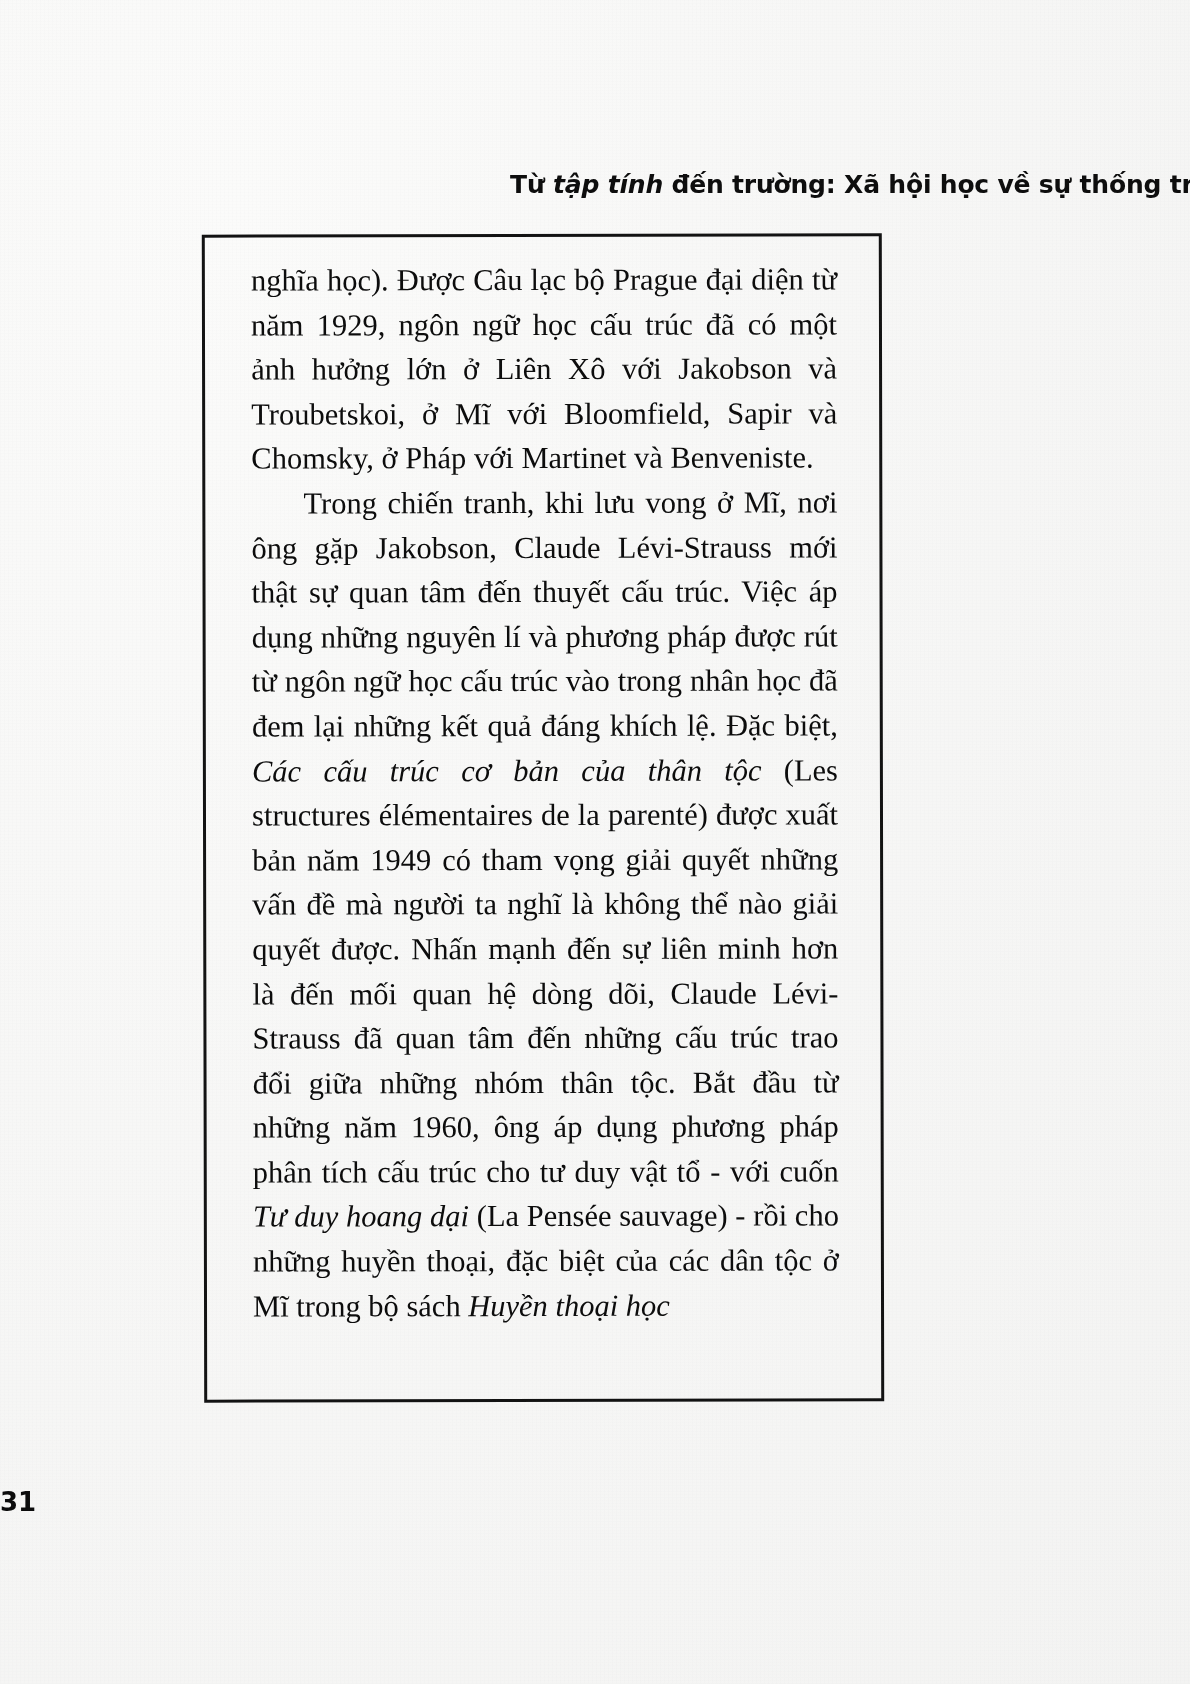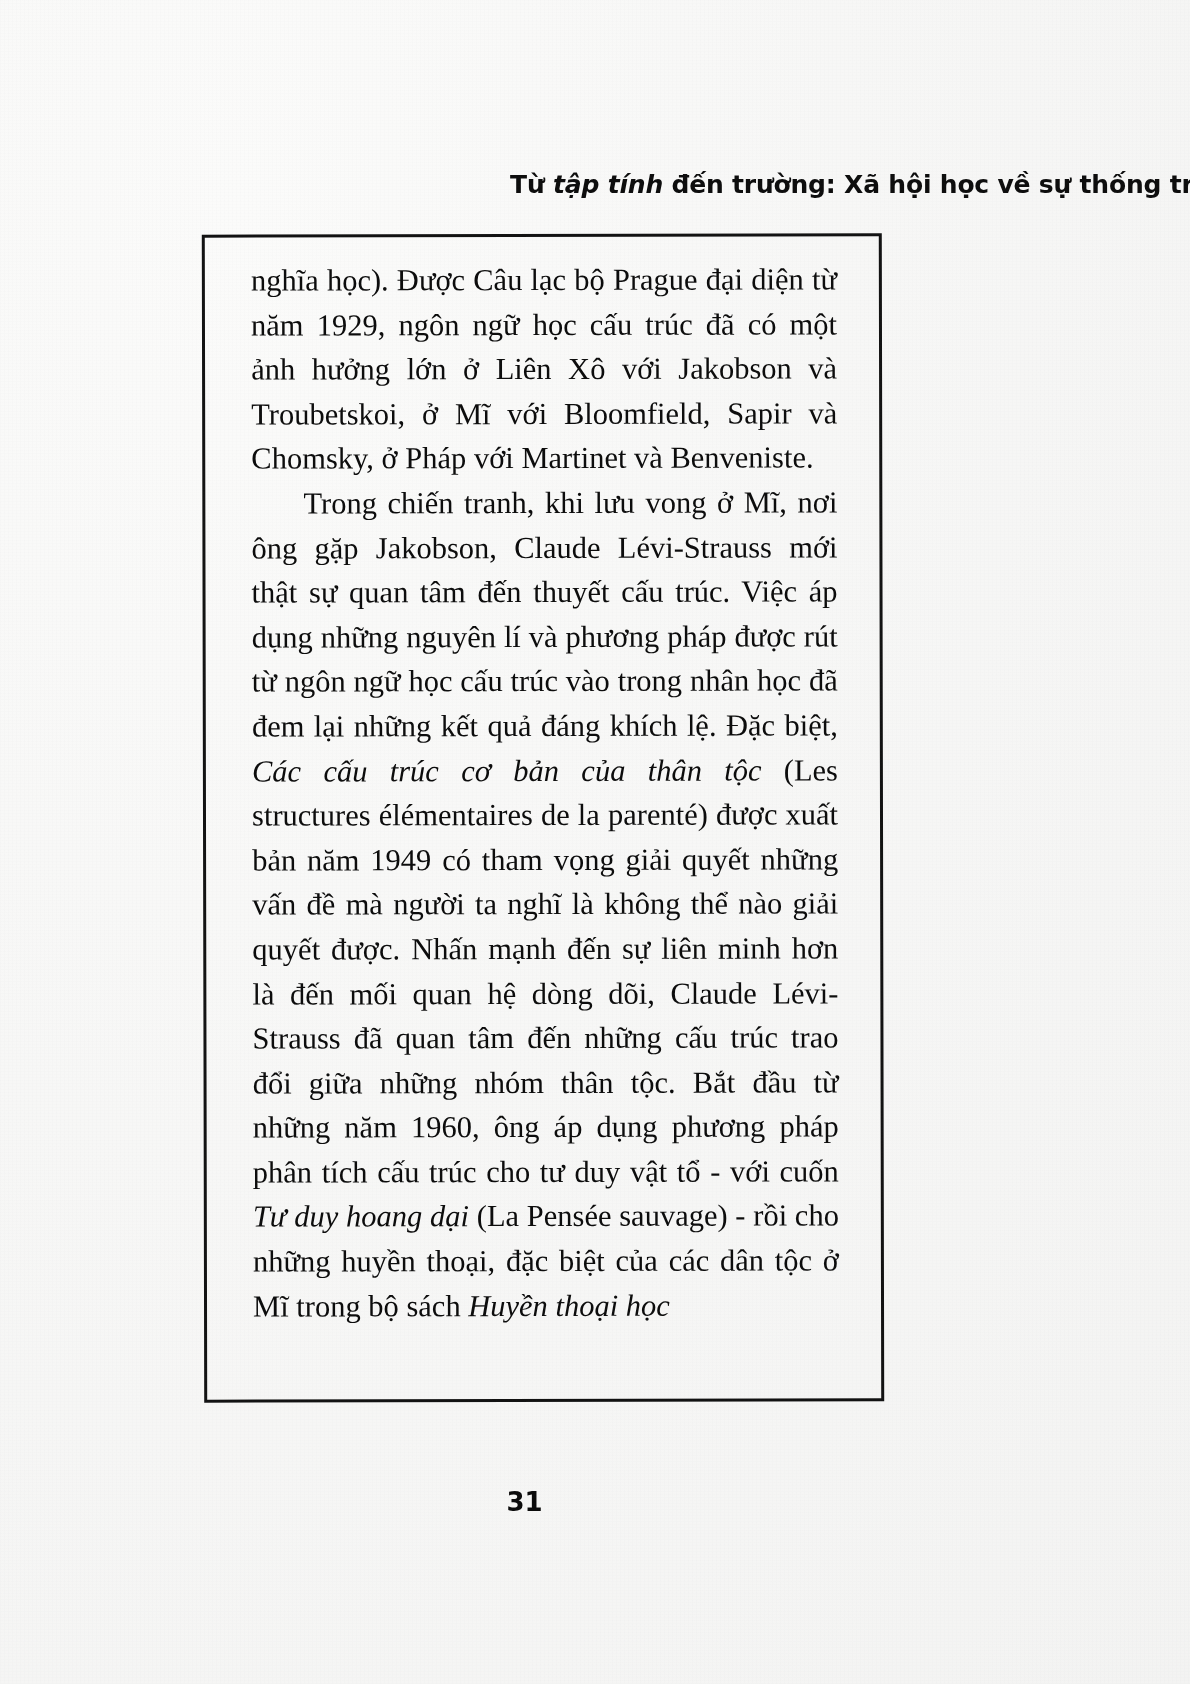--- a/index.html
+++ b/index.html
@@ -82,21 +82,21 @@
   }
   .body-text i {
     font-style: italic;
   }
 
   .page-number {
     position: absolute;
     left: 0;
     top: 1487px;
     width: 1049px;
-    text-align: center;
+    text-align: left;
     font-family: "DejaVu Sans", "Liberation Sans", sans-serif;
     font-size: 26px;
     font-weight: bold;
     color: #0b0b0b;
   }
 </style>
 </head>
 <body>
 
 <div class="page">

